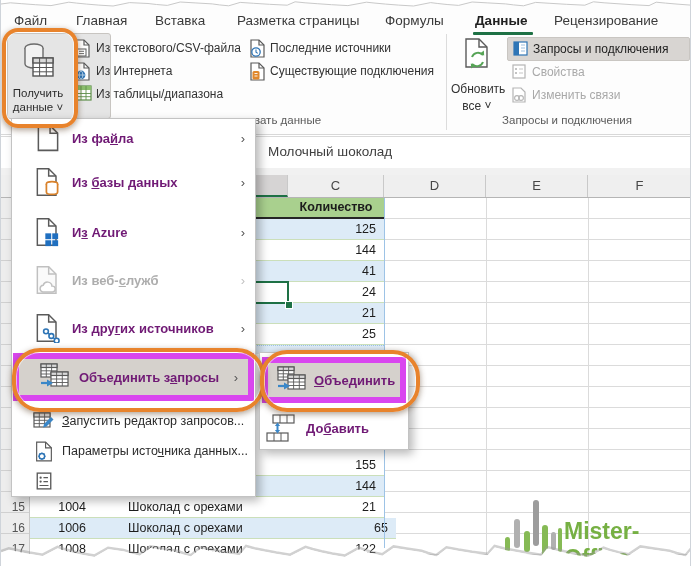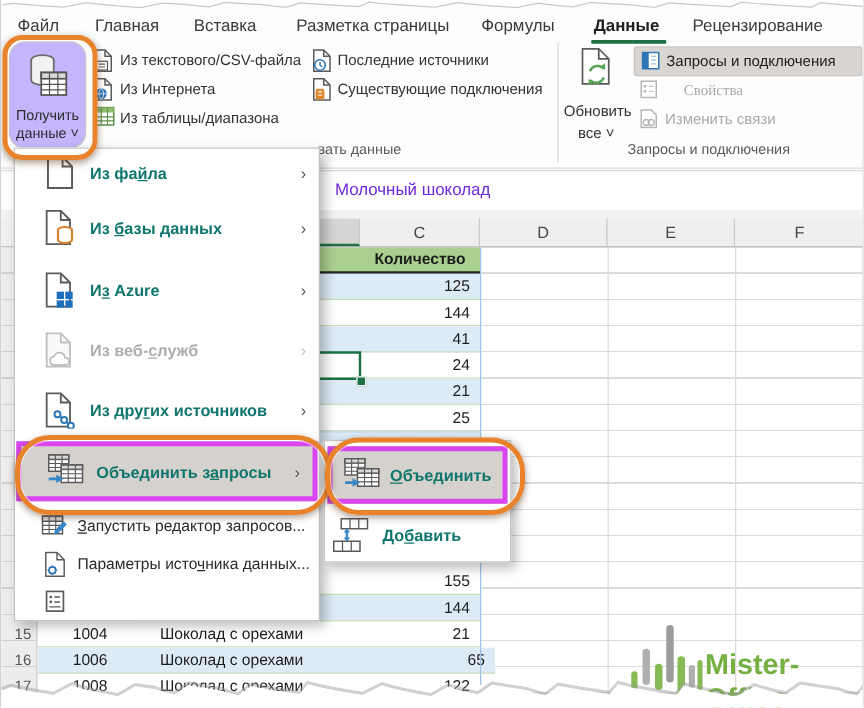--- a/index.html
+++ b/index.html
@@ -7,50 +7,50 @@
         font-family:"Liberation Sans","DejaVu Sans",sans-serif;
         background:#fff;border-left:1px solid #cfd4da;border-right:1px solid #cfd4da;box-sizing:border-box;}
   .abs{position:absolute;}
   
   .ribbon{left:0;top:0;width:691px;height:134px;background:#fdfdfd;border-bottom:1px solid #d8d8d8;}
   .tab{top:9px;height:24px;line-height:24px;font-size:13.5px;color:#3a3a3a;white-space:nowrap;}
   .tab.active{font-weight:bold;color:#212121;}
   .tab-underline{height:3px;background:#1e7145;border-radius:1px;}
   .rbtn-label{font-size:12px;color:#333;white-space:nowrap;line-height:20px;}
   .rbtn-label.dis{color:#a9a9a9;}
-  .bigbtn{background:#c4b5fd;border:1px solid #c8c5c1;border-radius:13px;text-align:center;}
+  .bigbtn{background:#e5e5e5;border:1px solid #c8c5c1;border-radius:3px;text-align:center;padding-left:42px;}
   .bigbtn .cap{font-size:11.5px;color:#2c2c2c;line-height:14px;}
   .grp-label{font-size:11.5px;color:#5a5a5a;white-space:nowrap;}
   .vdiv{width:1px;background:#dcdcdc;}
   .pressed{background:#d8d5d2;border:1px solid #c9c6c2;border-radius:2px;}
   
   .fbar{left:0;top:136px;width:691px;height:32px;background:#fff;border-top:1px solid #d9d9d9;border-bottom:1px solid #d9d9d9;}
-  .fbar span{position:absolute;left:267px;top:7px;font-size:13.5px;color:#6d28d9;}
+  .fbar span{position:absolute;left:267px;top:7px;font-size:13.5px;color:#404040;}
   .hdr-row{left:0;top:175px;width:691px;height:23px;background:#efefef;border-bottom:1px solid #b5b5b5;box-sizing:border-box;}
   .hcell{top:0;height:22px;line-height:22px;text-align:center;font-size:13px;color:#474747;border-right:1px solid #c9c9c9;box-sizing:border-box;}
   .hsel{background:#d6d4d4;border-bottom:2px solid #1e7145;}
   .rowhdr{background:#ededed;border-right:1px solid #c9c9c9;box-sizing:border-box;}
   .rownum{font-size:12px;color:#555;text-align:right;padding-right:5px;box-sizing:border-box;line-height:21px;}
   .trow{height:21px;line-height:21px;font-size:12.5px;color:#1d1d1d;box-sizing:border-box;border-bottom:1px solid #cbdfba;}
   .trow .num{position:absolute;right:8px;top:0;}
   .band{background:#ddebf7;}
   .qhead{background:#a9d08e;border-bottom:2px solid #262626;box-sizing:border-box;}
   .qhead span{font-weight:bold;font-size:12.5px;color:#1c1c1c;}
   
   .menu{left:10px;top:118px;width:245px;height:379px;background:#fff;border:1px solid #c3c3c3;
         box-shadow:4px 4px 9px rgba(0,0,0,.28);box-sizing:border-box;}
   .mi{position:absolute;left:0;width:243px;display:flex;align-items:center;}
   .mic{position:absolute;left:20px;width:32px;display:flex;justify-content:center;}
-  .mil{position:absolute;left:60px;font-size:13px;font-weight:bold;color:#0f766e;white-space:nowrap;}
+  .mil{position:absolute;left:60px;font-size:13px;font-weight:bold;color:#701a75;white-space:nowrap;}
   .mil.sm{left:50px;font-weight:normal;font-size:12.5px;color:#2b2b2b;}
   .mil.dis{color:#adadad;}
   .acc{text-decoration:underline;}
   .chev{position:absolute;right:10px;font-size:13px;color:#565656;}
   .chev.dis{color:#c2c2c2;}
-  .mhl{background:#d5d1cc;border:4px solid #d946ef;box-sizing:border-box;}
+  .mhl{background:#d5d1cc;border:6px solid #d946ef;box-sizing:border-box;}
   .submenu{left:258px;top:352px;width:150px;height:98px;background:#fff;border:1px solid #c3c3c3;
         box-shadow:4px 4px 9px rgba(0,0,0,.28);box-sizing:border-box;}
   .ring{border:4px solid #e8832c;box-shadow:0 2px 6px rgba(70,40,10,.45),inset 0 0 0 1px rgba(255,255,255,.55);}
   
   .logo-text{font-weight:bold;font-size:23px;color:#76b043;letter-spacing:0;}
   .bar{position:absolute;bottom:0;border-radius:3px;}
   svg{display:block;}
 </style>
 </head>
 <body>
@@ -243,21 +243,21 @@
     </div>
     <div class="abs" style="left:506px;top:62px;width:181px;height:20px;">
       <span class="abs" style="left:5px;top:2px;">
         <svg width="14" height="15" viewBox="0 0 14 15">
             <rect x="1" y="1" width="12" height="13" fill="#fff" stroke="#b5b5b5" stroke-width="1.2"></rect>
             <circle cx="4" cy="5" r="1.1" fill="#b5b5b5"></circle>
             <circle cx="4" cy="9" r="1.1" fill="#b5b5b5"></circle>
             <path d="M7,5 h4 M7,9 h4" stroke="#c5c5c5" stroke-width="1"></path>
           </svg>
       </span>
-      <span class="abs rbtn-label dis" style="left:40px;top:0;font-family:Liberation Serif, serif;">Свойства</span>
+      <span class="abs rbtn-label dis" style="left:25px;top:0;">Свойства</span>
     </div>
     <div class="abs" style="left:506px;top:85px;width:181px;height:20px;">
       <span class="abs" style="left:5px;top:2px;">
         <svg width="15" height="16" viewBox="0 0 15 16">
             <path d="M1,1 h8 l4,4 v10 h-12 z" fill="#fff" stroke="#b5b5b5" stroke-width="1.2"></path>
             <circle cx="5" cy="11" r="2.4" fill="none" stroke="#b5b5b5" stroke-width="1.1"></circle>
             <circle cx="9" cy="11" r="2.4" fill="none" stroke="#b5b5b5" stroke-width="1.1"></circle>
           </svg>
       </span>
       <span class="abs rbtn-label dis" style="left:25px;top:0;">Изменить связи</span>

